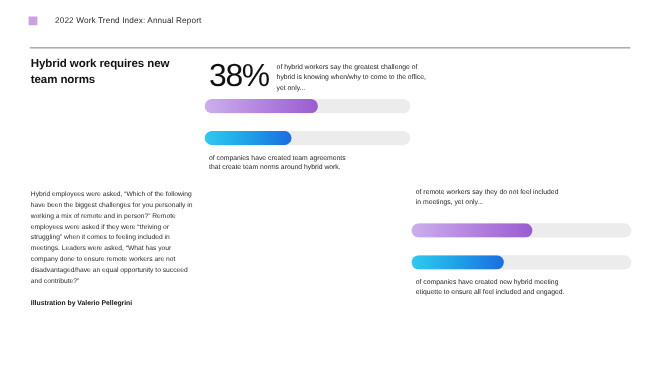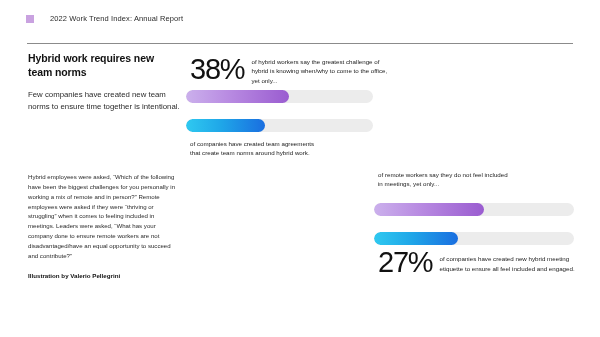--- a/index.html
+++ b/index.html
@@ -149,21 +149,20 @@
 <body>
 
 <div class="header">
   <span class="header-mark"></span>
   <span class="header-title">2022 Work Trend Index: Annual Report</span>
 </div>
 <div class="divider"></div>
 
 <div class="left-col">
   <h1 class="headline">Hybrid work requires new team norms</h1>
-  <p class="subhead">Few companies have created new team norms to ensure time together is intentional.</p>
 </div>
 
 <div class="footnote">Hybrid employees were asked, “Which of the following have been the biggest challenges for you personally in working a mix of remote and in person?” Remote employees were asked if they were “thriving or struggling” when it comes to feeling included in meetings. Leaders were asked, “What has your company done to ensure remote workers are not disadvantaged/have an equal opportunity to succeed and contribute?”</div>
 <div class="credit">Illustration by Valerio Pellegrini</div>
 
 <div class="stat" id="stat-38">
   <div class="stat-row">
     <div class="stat-number">38%</div>
     <div class="stat-desc">of hybrid workers say the greatest challenge of hybrid is knowing when/why to come to the office, yet only...</div>
   </div>
@@ -196,16 +195,15 @@
   </div>
 </div>
 
 <div class="bar-wrap" id="bar-27">
   <div class="bar-track">
     <div class="bar-fill cyan" style="width:42%"></div>
   </div>
 </div>
 <div class="stat" id="stat-27">
   <div class="stat-row">
-    <div class="stat-number">27%</div>
     <div class="stat-desc">of companies have created new hybrid meeting etiquette to ensure all feel included and engaged.</div>
   </div>
 </div>
 
 </body></html>

